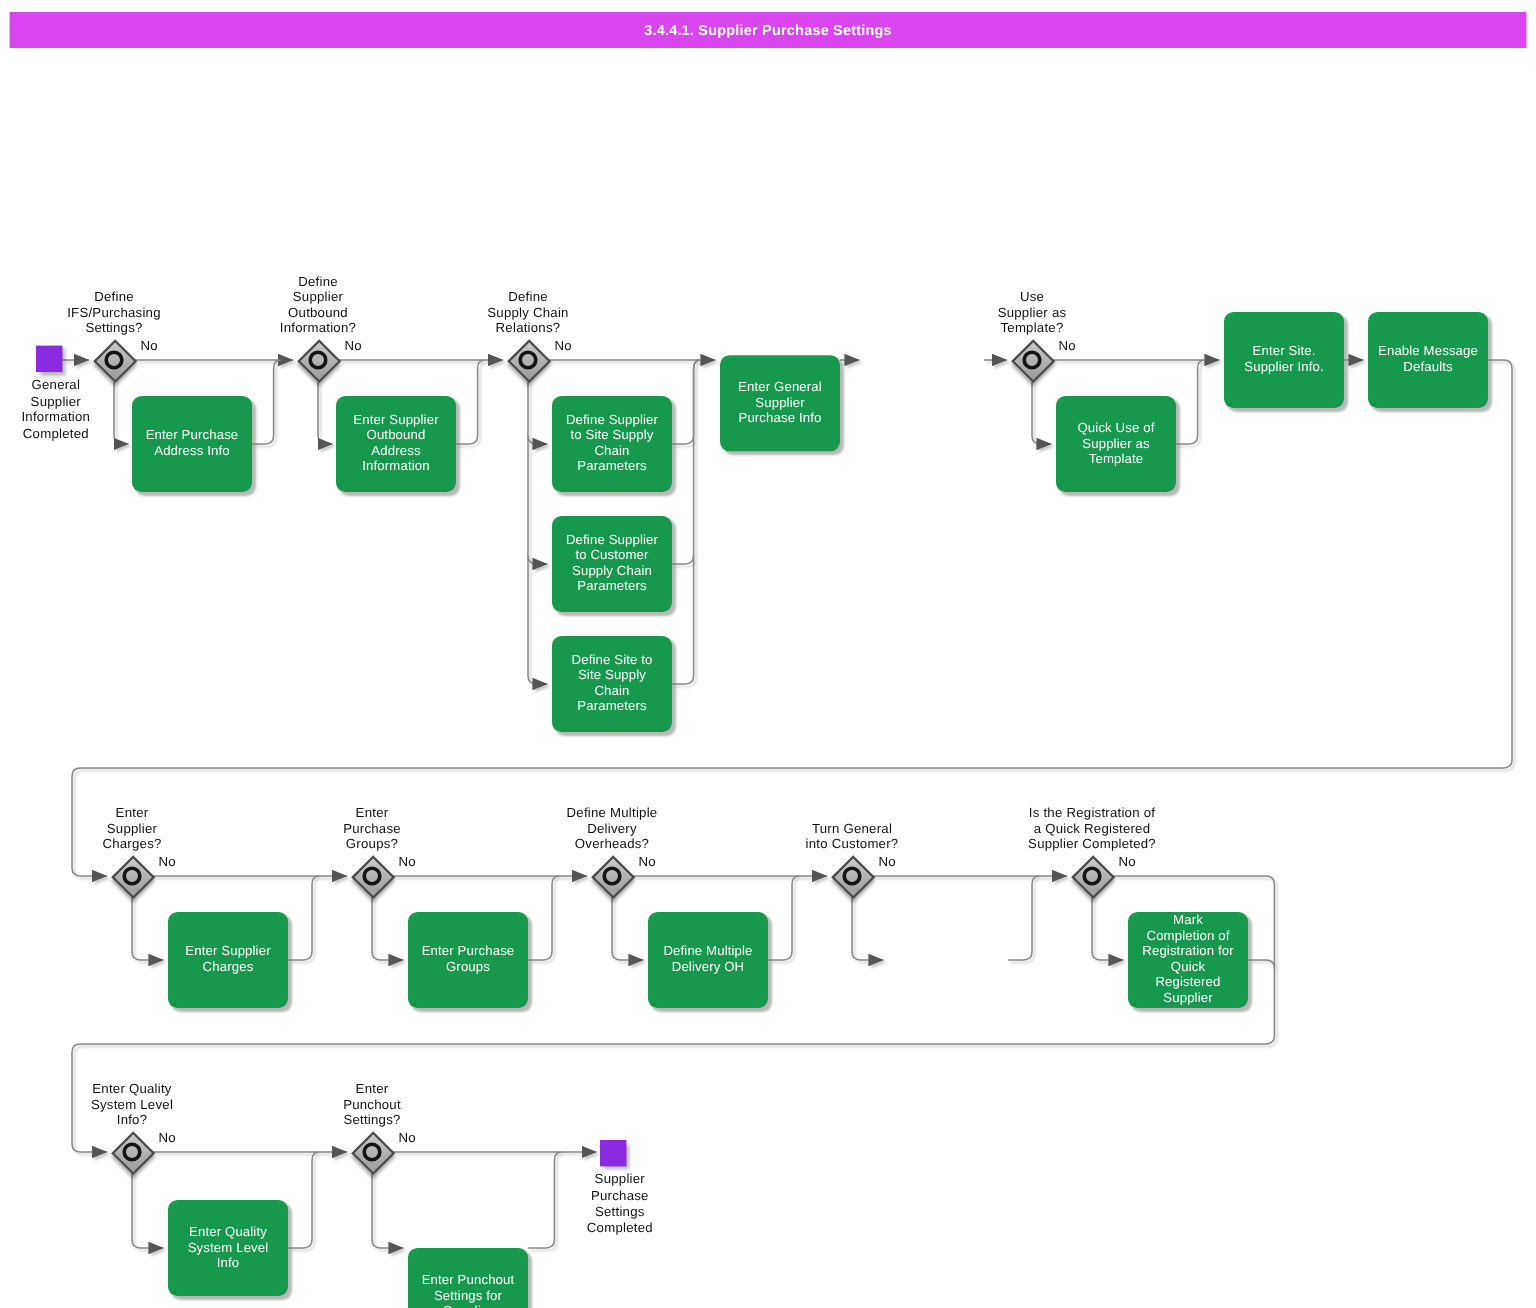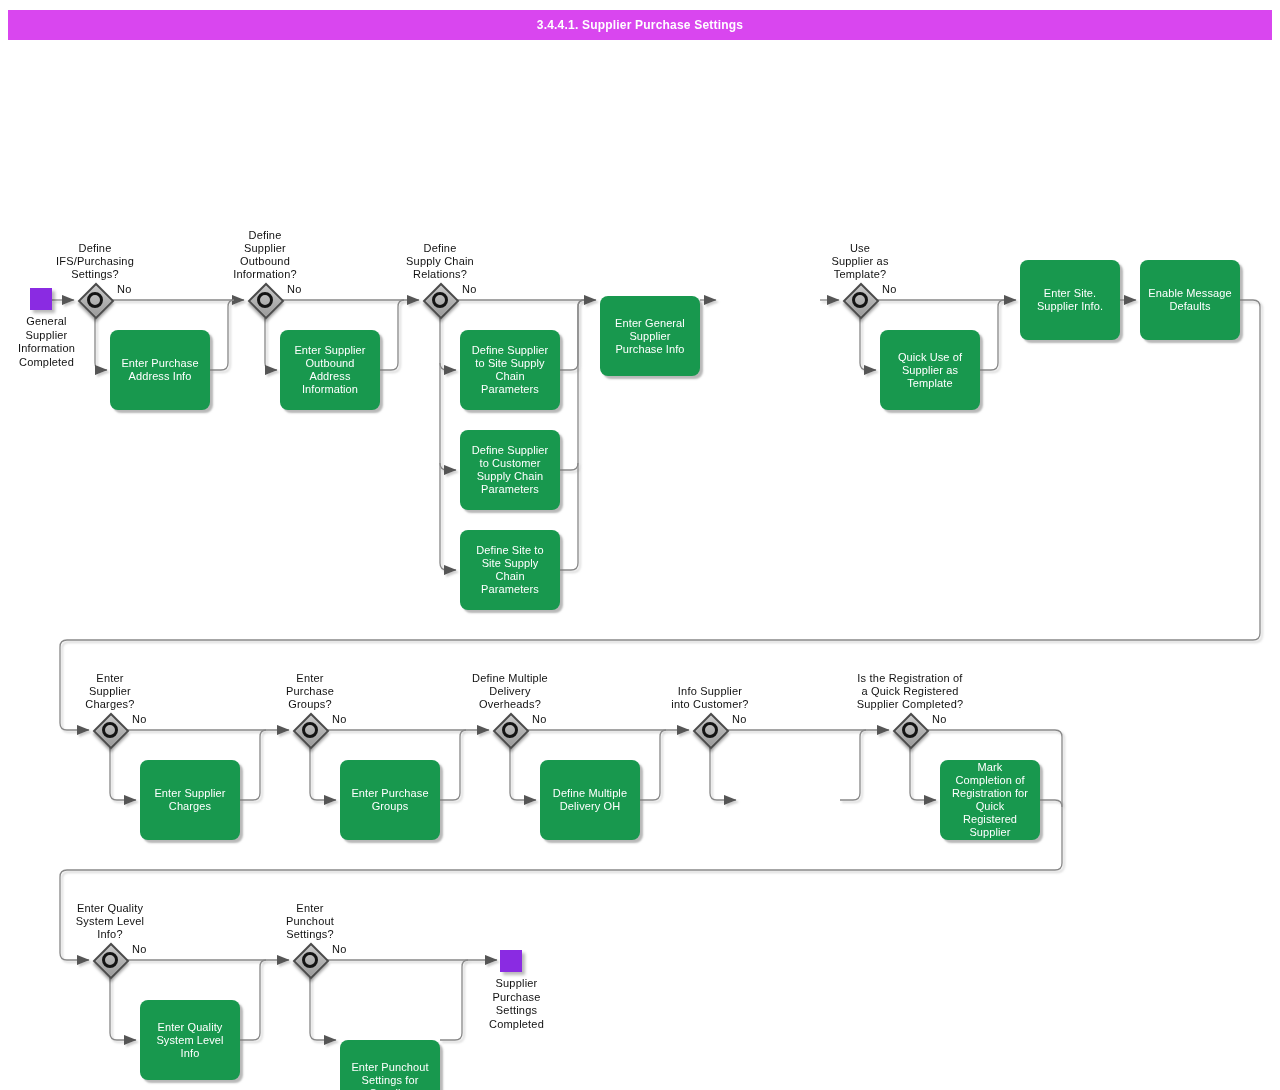--- a/index.html
+++ b/index.html
@@ -179,21 +179,21 @@
   </div>
   <div class="decision" style="left:493px;top:713px;">
     <div class="q">Define Multiple
 Delivery
 Overheads?</div>
     <div class="no">No</div>
     <div class="shape"></div>
     <div class="ring"></div>
   </div>
   <div class="decision" style="left:693px;top:713px;">
-    <div class="q">Info Supplier
+    <div class="q">Turn General
 into Customer?</div>
     <div class="no">No</div>
     <div class="shape"></div>
     <div class="ring"></div>
   </div>
   <div class="decision" style="left:893px;top:713px;">
     <div class="q">Is the Registration of
 a Quick Registered
 Supplier Completed?</div>
     <div class="no">No</div>

